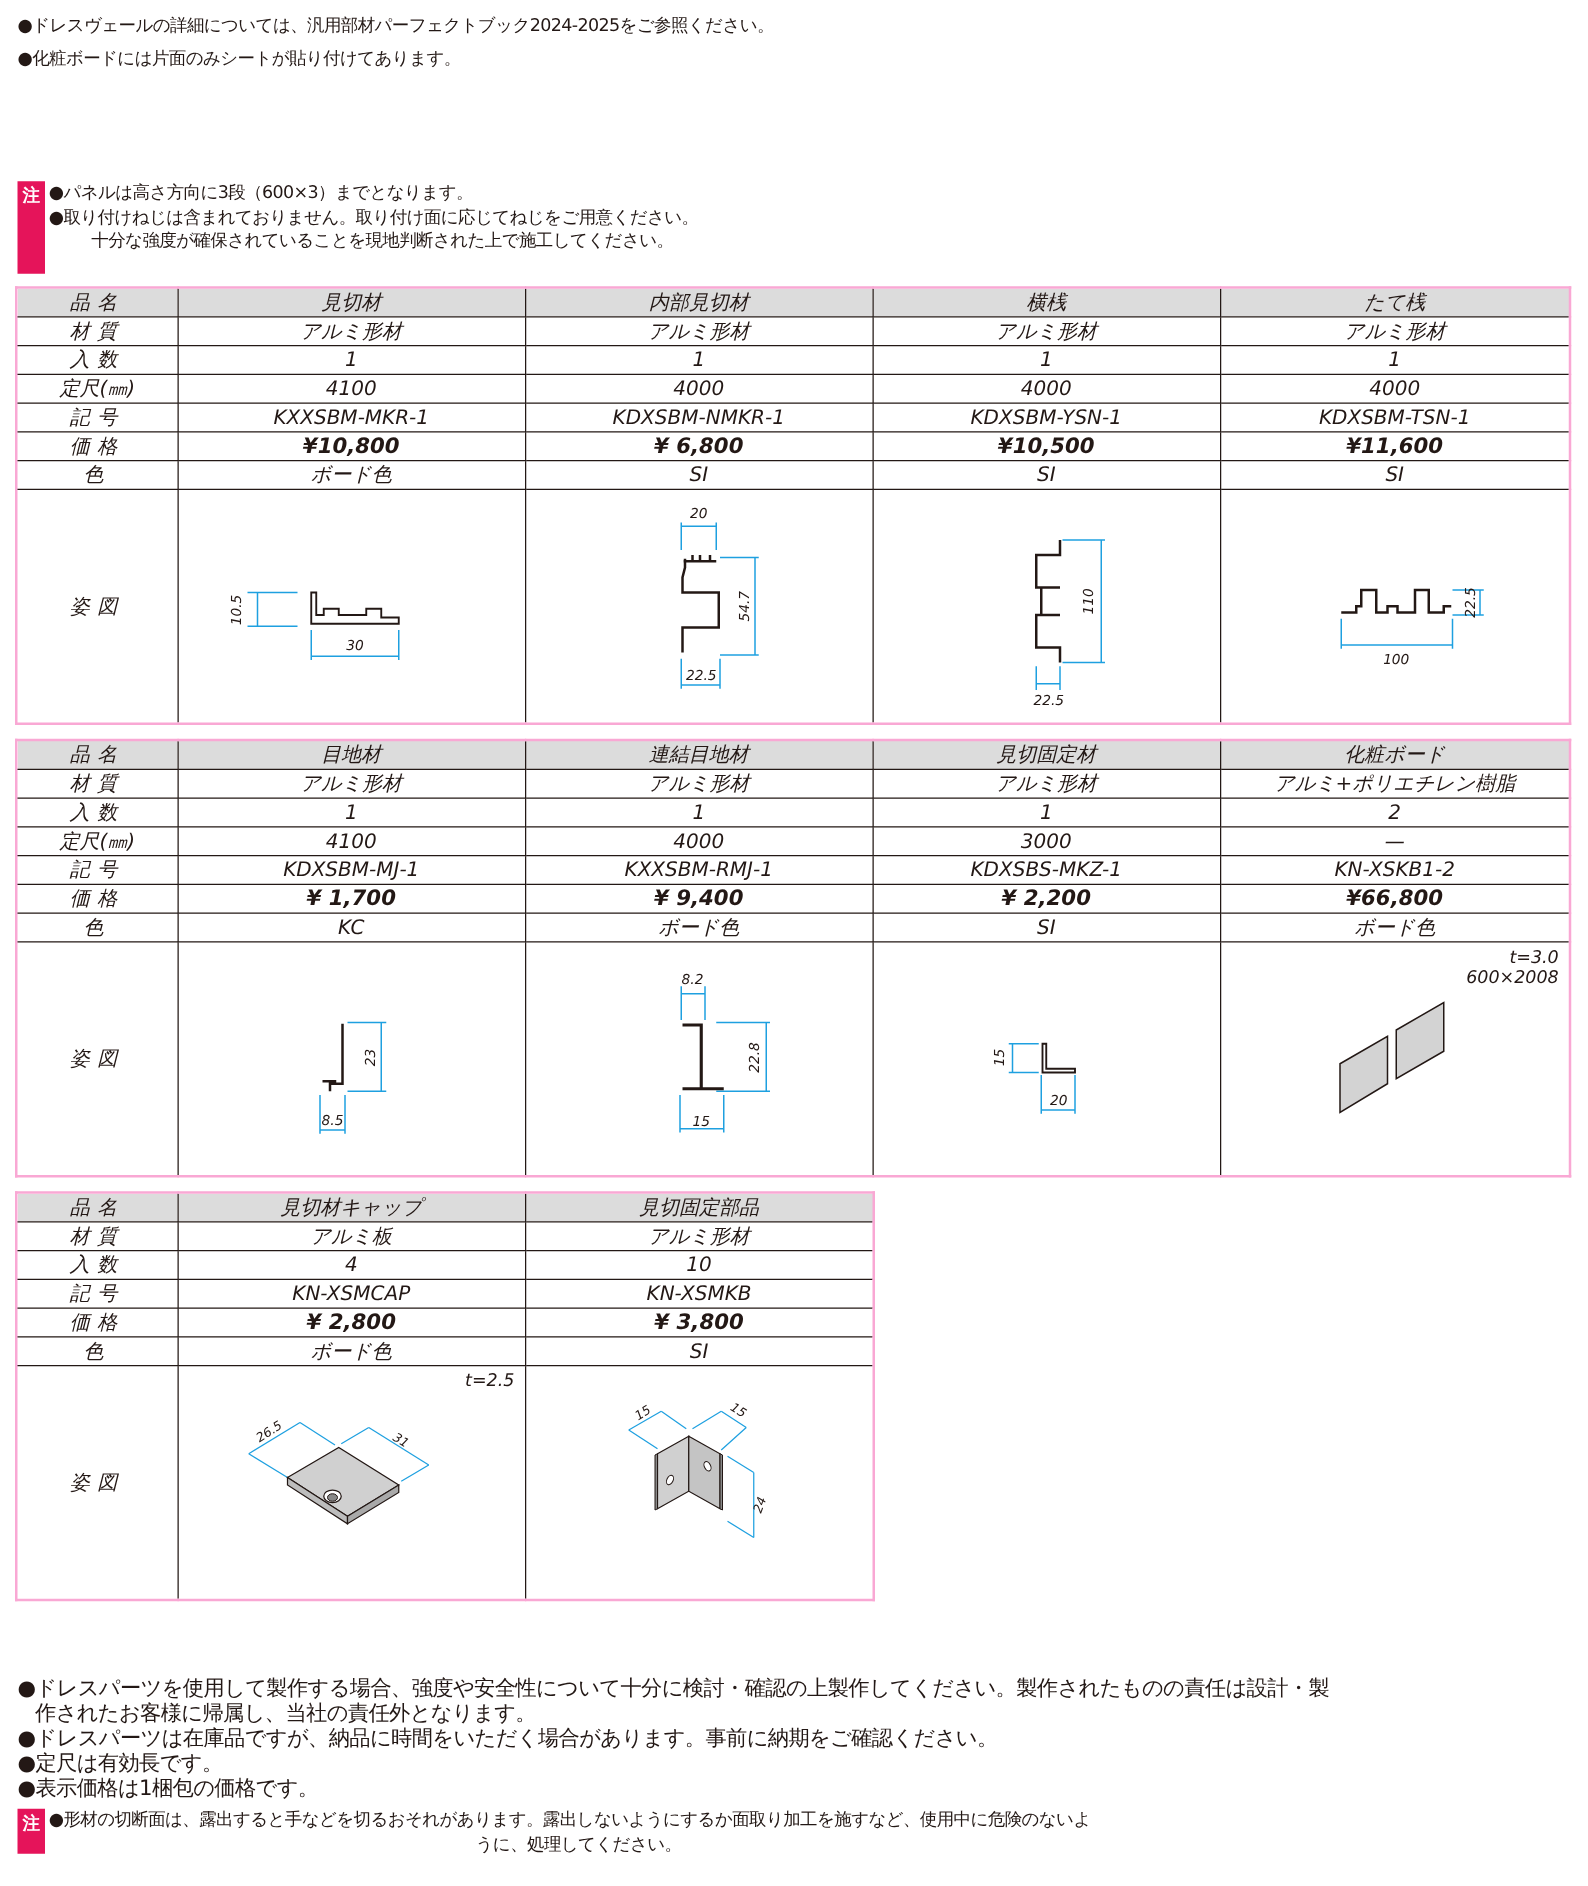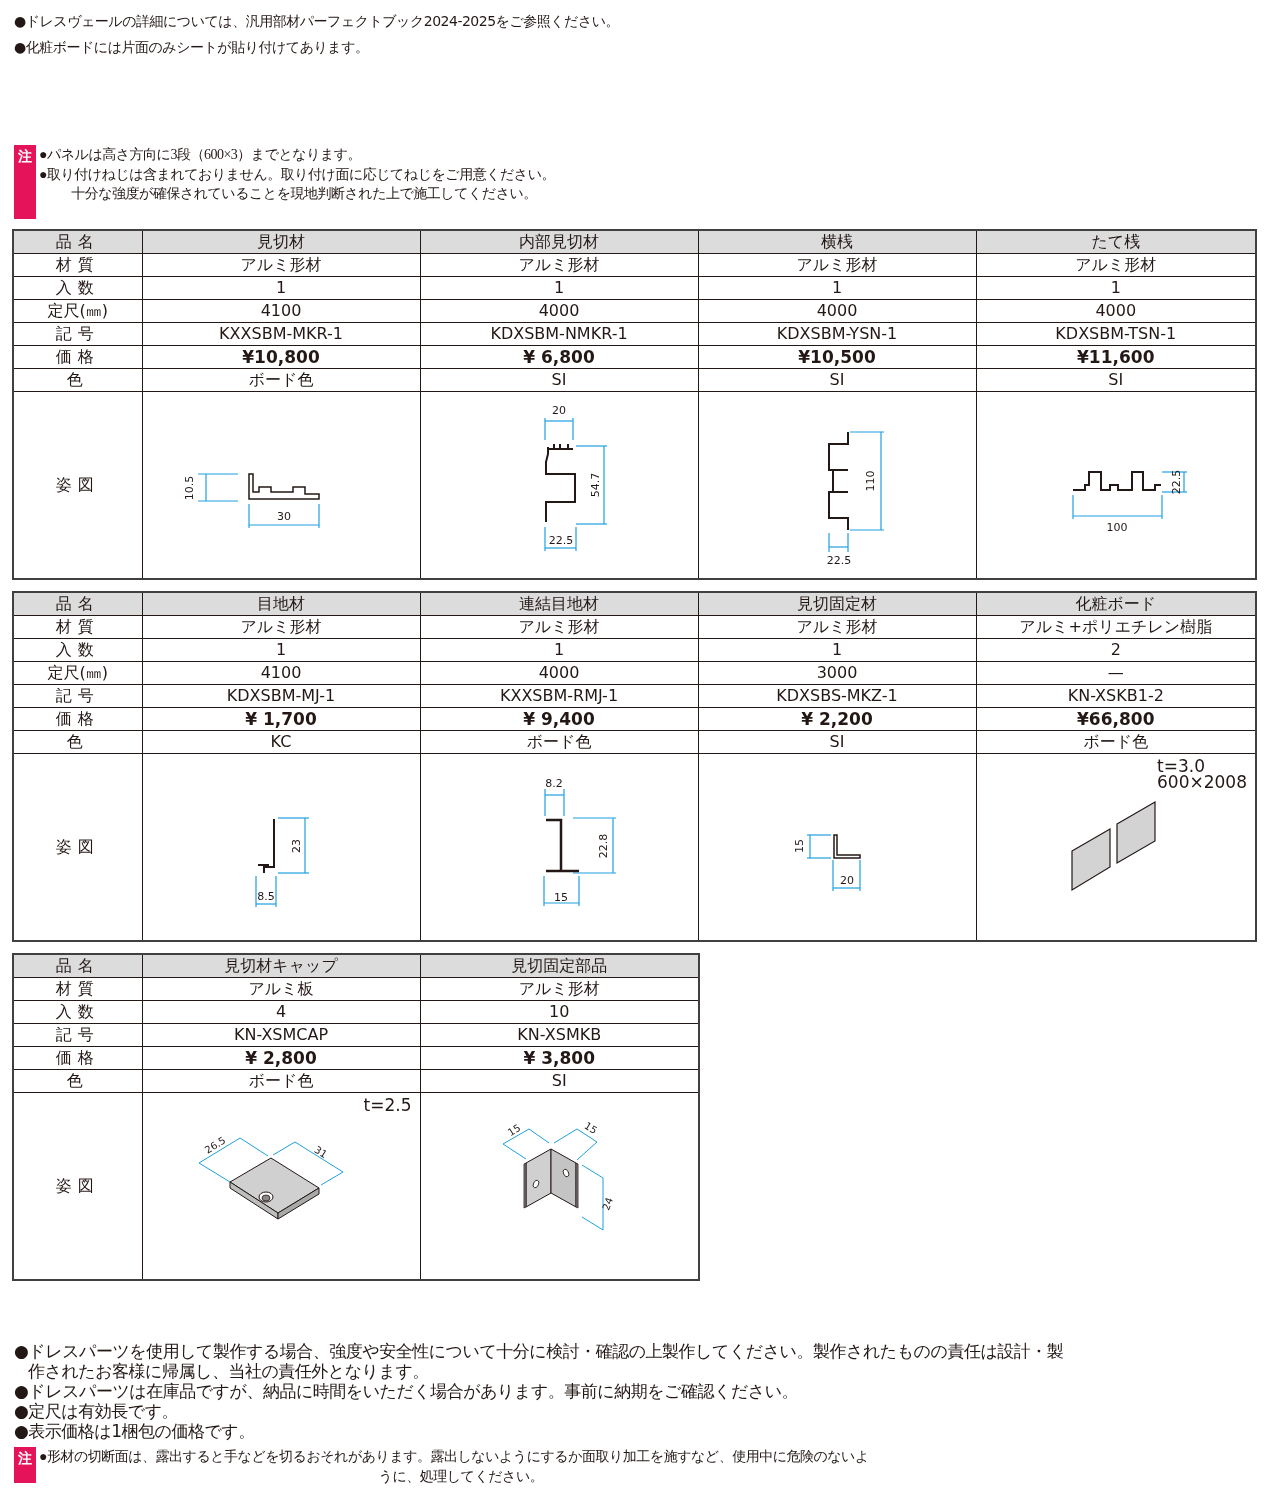--- a/index.html
+++ b/index.html
@@ -2,31 +2,31 @@
 <html><head>
 <meta charset="utf-8">
 <style>
   html, body { margin:0; padding:0; background:#ffffff; }
   body { width:1270px; height:1509px; position:relative; font-family:"DejaVu Sans", "Liberation Sans", sans-serif; color:#231815; overflow:hidden; }
   .top-notes { position:absolute; left:14px; top:8px; font-size:14px; line-height:26px; }
   .top-notes div { white-space:nowrap; letter-spacing:-0.5px; }
   .caution { position:absolute; left:14px; display:flex; }
   .caution .badge { width:22px; background:#e5145a; color:#fff; font-weight:bold; font-size:14px; text-align:center; padding-top:3px; box-sizing:border-box; flex:0 0 auto; margin-right:3px; }
   .caution .lines { font-size:14px; line-height:19.5px; letter-spacing:-0.5px; }
-  .caution .lines div { white-space:nowrap;font-family:Liberation Serif, serif; }
+  .caution .lines div { white-space:nowrap; }
   .caution .indent { padding-left:14px;text-align:center; }
-  table.spec { position:absolute; border-collapse:collapse; border:2px solid #404040; table-layout:fixed; font-size:16px; }
+  table.spec { position:absolute; border-collapse:collapse; border:2px solid #f9a8d4; table-layout:fixed; font-size:16px;font-style:italic; }
   table.spec td { border:1px solid #231815; text-align:center; padding:0; height:22px; line-height:22px; white-space:nowrap; overflow:hidden; }
   table.spec tr.head td { background:#dcdcdc; }
   table.spec td.label { letter-spacing:6px; }
   table.spec td.label.nospace { letter-spacing:0;margin-top:36px; }
   table.spec td.price { font-weight:bold; font-size:17px; }
   table.spec td.fig { position:relative; padding:0; vertical-align:middle; }
   table.spec td.fig svg { display:block; }
-  table.spec td.fig .note { position:absolute; right:8px; top:4px; font-size:17px; line-height:16px; text-align:left; }
+  table.spec td.fig .note { position:absolute; right:8px; top:4px; font-size:14px; line-height:16px; text-align:right; }
   .bottom-notes { position:absolute; left:14px; top:1300px; font-size:17px; line-height:20px; letter-spacing:-0.5px;margin-top:41px; }
   .bottom-notes div { white-space:nowrap; }
   .bottom-notes .indent { padding-left:14px; }
 </style>
 </head>
 <body>
 
 <div class="top-notes">
   <div>●ドレスヴェールの詳細については、汎用部材パーフェクトブック2024-2025をご参照ください。</div>
   <div>●化粧ボードには片面のみシートが貼り付けてあります。</div>

